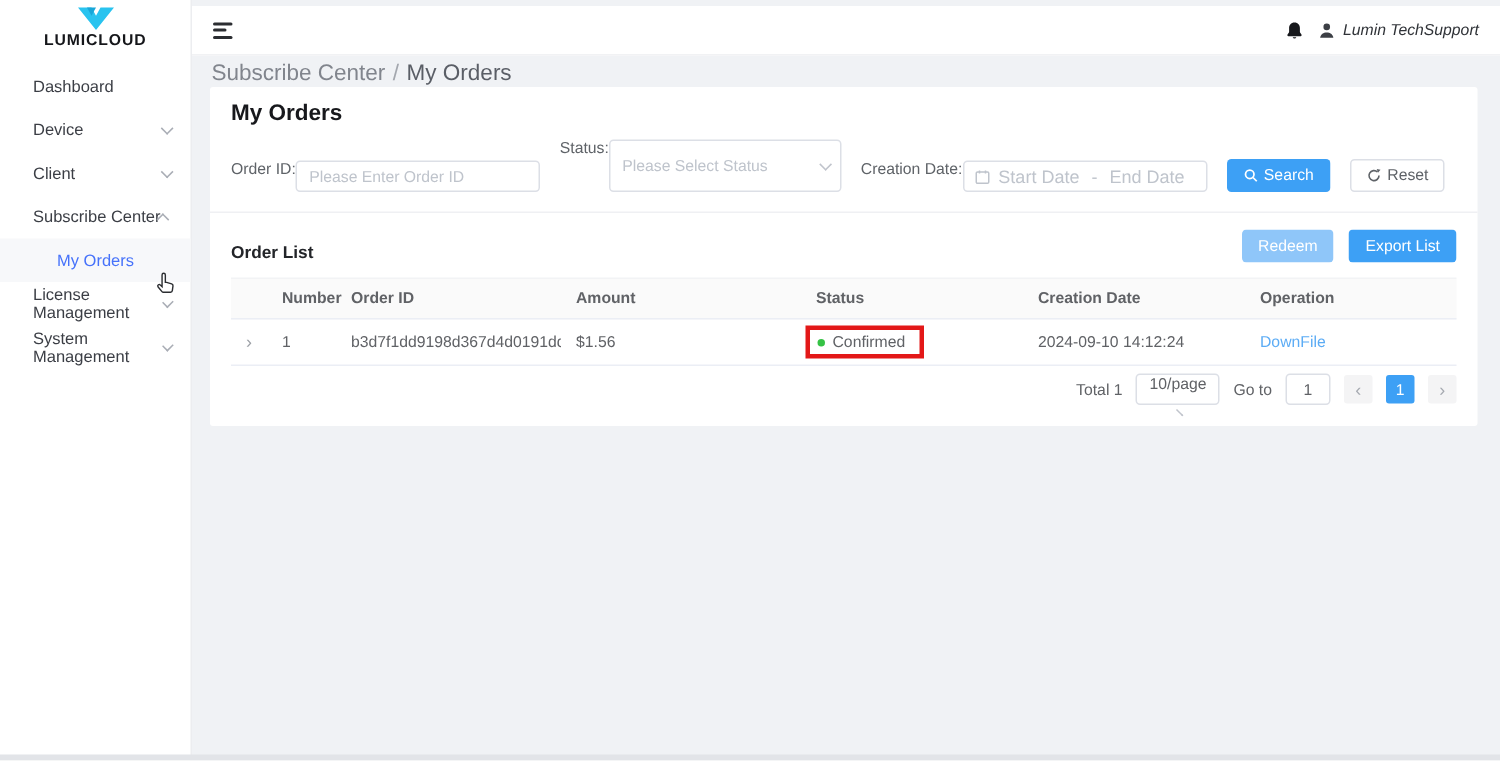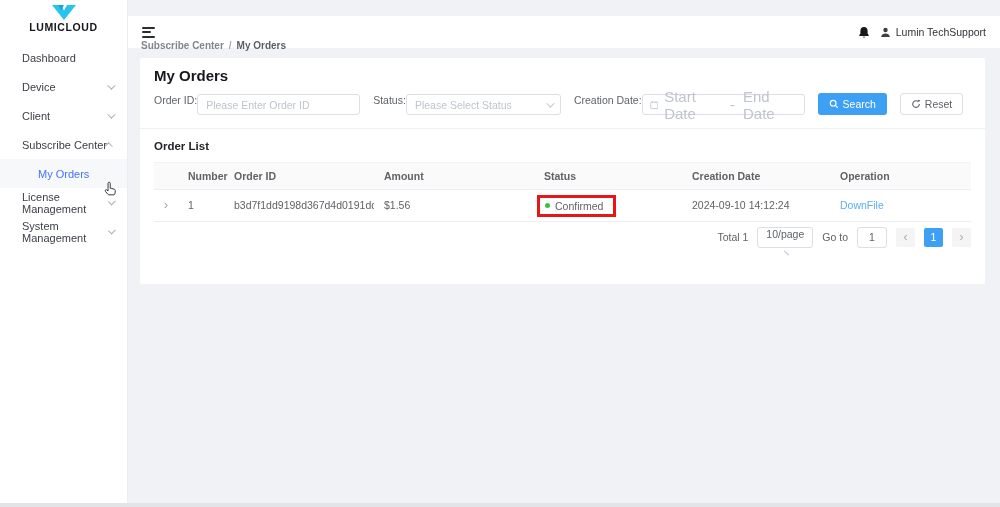--- a/index.html
+++ b/index.html
@@ -15,56 +15,56 @@
   .menu-item { height:29px; display:flex; align-items:center; justify-content:space-between;
                padding:0 14px 0 22px; font-size:11px; color:#3b3e45; cursor:pointer; position:relative; }
   .menu-item.sub { padding-left:38px; background:#f7f8fa; }
   .menu-item.active { color:var(--sidebar-active,#4672fa); }
   .chev { width:6px; height:6px; border-right:1.4px solid #a9adb5; border-bottom:1.4px solid #a9adb5;
           display:inline-block; }
   .chev.down { transform:rotate(45deg) translateY(-2px); }
   .chev.up   { transform:rotate(225deg) translateY(-2px); }
 
   
-  .topbar { position:absolute; left:128px; top:16px; width:872px; height:30px; background:#fff;
+  .topbar { position:absolute; left:128px; top:4px; width:872px; height:30px; background:#fff;
             border-bottom:1px solid #f1f2f4; display:flex; align-items:center;
-            justify-content:space-between; padding:16px 14px; z-index:2; }
+            justify-content:space-between; padding:16px 14px; z-index:2;font-style:italic; }
   .hamburger { display:inline-flex; flex-direction:column; gap:2.5px; cursor:pointer; }
   .hamburger i { display:block; height:2px; background:#2b2d31; border-radius:1px; }
   .hamburger i:nth-child(1){ width:13px; } .hamburger i:nth-child(2){ width:9px; }
   .hamburger i:nth-child(3){ width:13px; }
   .topbar-right { display:flex; align-items:center; gap:10px; }
   .user-chip { display:flex; align-items:center; gap:5px; font-size:10.5px; color:#2f3237; }
 
   
-  .breadcrumb { position:absolute; left:141px; top:40px; font-size:10px; color:#81858d; z-index:2;font-weight:bold; }
+  .breadcrumb { position:absolute; left:141px; top:40px; font-size:15px; color:#81858d; z-index:2; }
   .breadcrumb .sep { margin:0 5px; color:#a3a7ae; }
   .breadcrumb .current { color:#5a5e66; }
 
   
   .card { position:absolute; left:140px; top:58px; width:845px; height:226px; background:#fff;
           border-radius:2px; z-index:2; }
   .card-inner { padding:9px 14px 0; }
   .page-title { font-size:15px; font-weight:bold; color:#17181c; margin-bottom:9px; }
 
   .filters { display:flex; align-items:flex-end; gap:13px; }
   .fgroup { display:flex; }
   .flabel { font-size:10.5px; color:#5f6368; margin-bottom:7px; }
   .finput { height:21px; border:1px solid #dcdfe6; border-radius:3px; font-size:10.5px;
             color:#606266; padding:0 8px; outline:none; background:#fff;
             font-family:"Liberation Sans", sans-serif; }
   .finput::placeholder { color:#bfc4cc; }
   .order-id-input { width:163px; }
-  .fselect { width:155px; height:21px; border:1px solid #dcdfe6; border-radius:3px;
+  .fselect { width:155px; height:35px; border:1px solid #dcdfe6; border-radius:3px;
              display:flex; align-items:center; justify-content:space-between; padding:0 8px;
              font-size:10.5px; color:#bfc4cc; cursor:pointer;gap:28px; }
   .fselect .chev { border-color:#c0c4cc; }
   .daterange { width:163px; height:21px; border:1px solid #dcdfe6; border-radius:3px;
                display:flex; align-items:center; padding:0 7px; gap:6px;
-               font-size:15px; color:#bfc4cc; cursor:pointer; }
+               font-size:12px; color:#bfc4cc; cursor:pointer; }
   .daterange .dr-sep { color:#bfc4cc; margin:0 2px; }
   .btn { height:22px; border-radius:3px; font-size:10.5px; display:inline-flex; align-items:center;
          gap:4px; padding:0 10px; cursor:pointer; border:1px solid transparent;
          font-family:"Liberation Sans", sans-serif; }
   .btn-primary { background:var(--primary,#3da0f5); color:#fff; }
   .btn-plain { background:#fff; border-color:#dcdfe6; color:#5f6368; }
 
   .divider { margin:13px -14px 0; border-top:1px solid #eff0f3; }
 
   .list-head { display:flex; align-items:flex-end; justify-content:space-between; margin-top:11px; }
@@ -222,20 +222,24 @@
             <polygon points="8.2,0.8 11.2,1.4 9.2,3.8" fill="#5f6368"></polygon>
           </svg>
           <span>Reset</span>
         </button>
       </div>
 
       <div class="divider"></div>
 
       <div class="list-head">
         <span class="list-title">Order List</span>
+        <div class="list-actions">
+          <button class="btn btn-redeem">Redeem</button>
+          <button class="btn btn-export">Export List</button>
+        </div>
       </div>
 
       <table class="orders">
         <colgroup>
           <col class="col-expand">
             <col class="col-number">
             <col class="col-orderid">
           <col class="col-amount">
             <col class="col-status">
             <col class="col-date">

